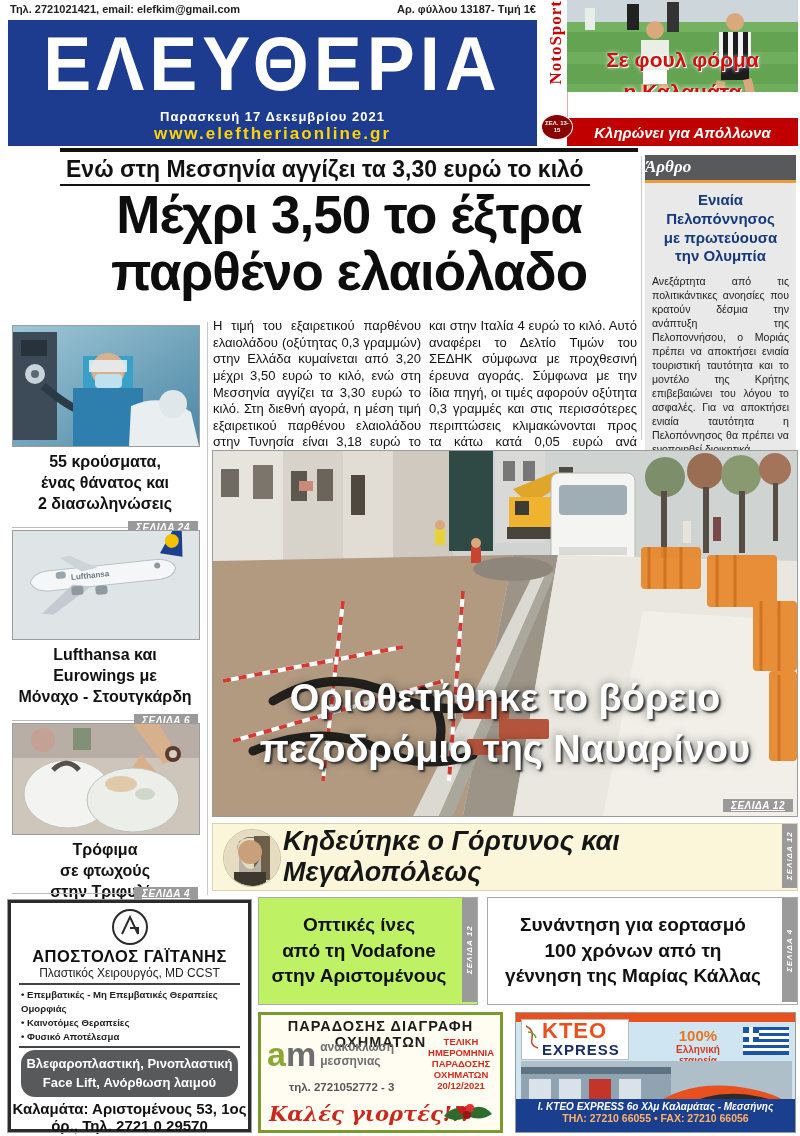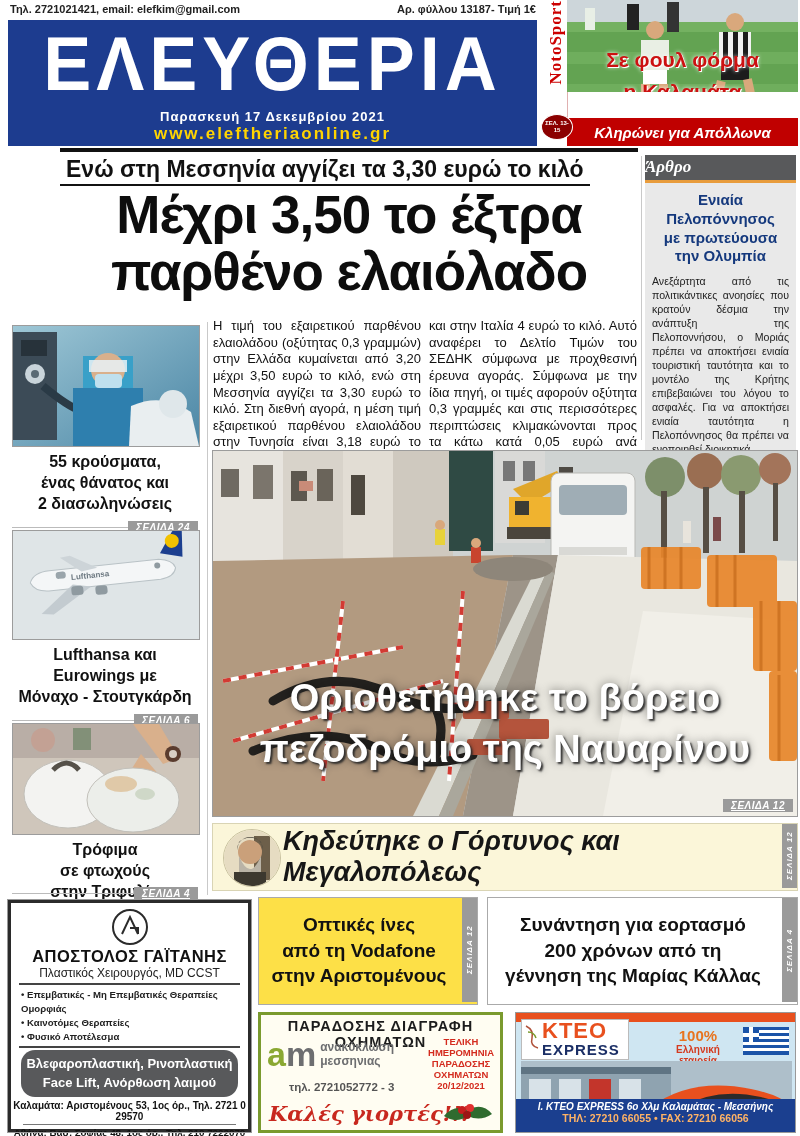--- a/index.html
+++ b/index.html
@@ -311,29 +311,29 @@
         <path d="M15 26 q11 26 22 0 l0 16 q-11 10 -22 0 z" fill="#b9b3a6"></path>
         <rect x="10" y="42" width="32" height="14" fill="#3c382f"></rect>
       </svg>
     </div>
     <div class="abs" style="left:70px;top:0;width:490px;height:66px;display:flex;align-items:center;justify-content:center;">
       <span style="font-weight:bold;font-style:italic;font-size:27px;color:#161616;">Κηδεύτηκε ο Γόρτυνος και Μεγαλοπόλεως</span>
     </div>
     <div class="vbadge abs" style="right:0;top:0;width:15px;height:64px;">ΣΕΛΙΔΑ 12</div>
   </div>
 
-  <div class="abs" style="left:258px;top:897px;width:218px;height:106px;border:1px solid #aaa;background:#fde047;">
+  <div class="abs" style="left:258px;top:897px;width:218px;height:106px;border:1px solid #aaa;background:#bef264;">
     <div class="pre" style="position:absolute;left:0;top:14px;width:200px;text-align:center;font-weight:bold;font-size:19px;line-height:1.35;">Οπτικές ίνες
 από τη Vodafone
 στην Αριστομένους</div>
     <div class="vbadge abs" style="right:0;top:0;width:15px;height:104px;">ΣΕΛΙΔΑ 12</div>
   </div>
   <div class="abs" style="left:487px;top:897px;width:309px;height:106px;border:1px solid #aaa;background:#fff;">
     <div class="pre" style="position:absolute;left:0;top:14px;width:290px;text-align:center;font-weight:bold;font-size:19px;line-height:1.35;">Συνάντηση για εορτασμό
-200 χρόνων από τη
+100 χρόνων από τη
 γέννηση της Μαρίας Κάλλας</div>
     <div class="vbadge abs" style="right:0;top:0;width:15px;height:104px;">ΣΕΛΙΔΑ 4</div>
   </div>
 
   <div class="abs" style="left:8px;top:900px;width:243px;height:232px;border:3px solid #2b2b2b;outline:1px solid #999;
               background:#fff;box-sizing:border-box;text-align:center;">
     <svg width="40" height="40" viewBox="0 0 40 40" style="margin:4px auto 0 auto;">
       <circle cx="20" cy="20" r="17" fill="none" stroke="#2b2b2b" stroke-width="2"></circle>
       <path d="M12 27 L20 10 L28 27" fill="none" stroke="#2b2b2b" stroke-width="2"></path>
       <path d="M20 21 h8 v6" fill="none" stroke="#2b2b2b" stroke-width="2"></path>
@@ -343,21 +343,21 @@
     <div style="border-top:2px solid #444;margin:0 8px;"></div>
     <div style="text-align:left;padding:3px 10px 0 10px;font-size:9.6px;font-weight:bold;line-height:1.45;color:#222;">
       <div>• Επεμβατικές -  Μη Επεμβατικές Θεραπείες Ομορφιάς</div>
       <div>• Καινοτόμες Θεραπείες</div>
       <div>• Φυσικό Αποτέλεσμα</div>
     </div>
     <div style="border-top:2px solid #444;margin:2px 8px;"></div>
     <div class="pre" style="margin:2px 10px;background:#58595b;border-radius:14px;color:#fff;font-weight:bold;
                 font-size:13px;line-height:1.5;padding:4px 2px;">Βλεφαροπλαστική, Ρινοπλαστική
 Face Lift, Ανόρθωση λαιμού</div>
-    <div style="font-weight:bold;font-size:10px;margin-top:3px;">Καλαμάτα: Αριστομένους 53, 1ος όρ., Τηλ. 2721 0 29570</div>
+    <div style="font-weight:bold;font-size:15px;margin-top:3px;">Καλαμάτα: Αριστομένους 53, 1ος όρ., Τηλ. 2721 0 29570</div>
     <div style="border-top:1px solid #777;margin:2px 12px;"></div>
     <div style="font-weight:bold;font-size:9.8px;">Αθήνα: Βασ. Σοφίας 48, 1ος όρ.,  Τηλ. 210 7222070</div>
 
   </div>
 
   <div class="abs" style="left:258px;top:1012px;width:245px;height:121px;border:3px solid #7a9a2e;background:#fffdf2;box-sizing:border-box;">
     <div style="text-align:center;font-weight:bold;font-size:14.5px;letter-spacing:1px;color:#1c1c1c;margin-top:3px;">ΠΑΡΑΔΟΣΗΣ ΔΙΑΓΡΑΦΗ ΟΧΗΜΑΤΩΝ</div>
     <div style="position:absolute;left:6px;top:26px;display:flex;align-items:center;">
       <span style="font-size:34px;font-weight:bold;color:#8aa832;line-height:.8;">a</span>
         <span style="font-size:34px;font-weight:bold;color:#6d6e70;line-height:.8;">m</span>

